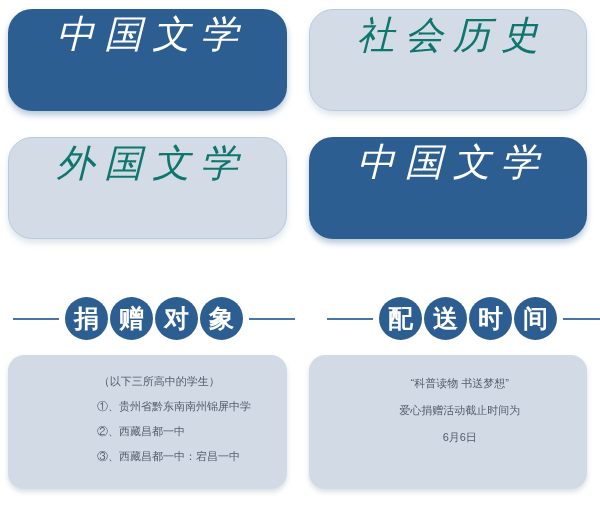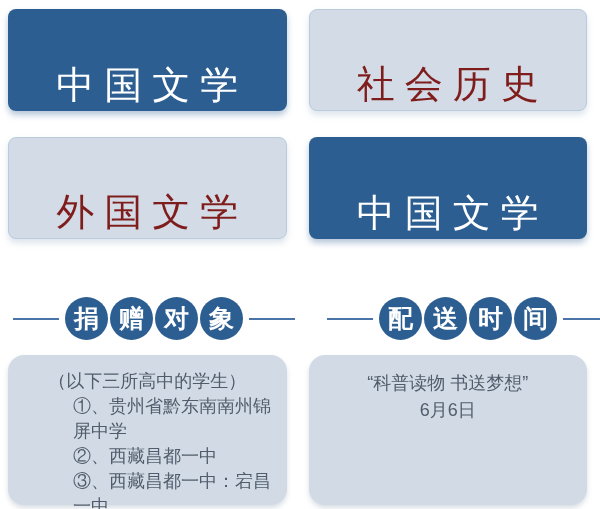--- a/index.html
+++ b/index.html
@@ -15,36 +15,37 @@
   }
   .two-col {
     display: grid;
     grid-template-columns: 1fr 1fr;
     column-gap: 22px;
   }
   
   .btn-grid { row-gap: 26px; }
   .btn {
     height: 102px;
-    border-radius: 8px;
-    display: flex; align-items: flex-end; justify-content: center;
+    border-radius: 24px;
+    display: flex; align-items: flex-start; justify-content: center;
     font-size: 38px;
     letter-spacing: 10px;
     text-indent: 10px;
     cursor: pointer;
     box-sizing: border-box;
+    font-style: italic;
   }
   .btn.dark {
     background: #2d5e92;
     color: #ffffff;
     box-shadow: 0 4px 6px rgba(45, 94, 146, 0.35);
   }
   .btn.light {
     background: #d3dce6;
-    color: #7f1d1d;
+    color: #0f766e;
     border: 1px solid #b9cbde;
     box-shadow: 0 4px 6px rgba(120, 150, 180, 0.25);
   }
   
   .header-row { margin-top: 58px; }
   .sec-header {
     display: flex; align-items: center; justify-content: center;
   }
   .hline {
     width: 46px; height: 2px;
@@ -59,25 +60,26 @@
     font-size: 25px; font-weight: bold;
     display: flex; align-items: center; justify-content: center;
     margin: 0 1px;
     flex: 0 0 auto;
   }
   
   .box-row { margin-top: 15px; }
   .infobox {
     background: #d2dbe5;
     border-radius: 16px;
-    height: 150px;
+    height: 134px;
     box-sizing: border-box;
     color: #505c6b;
-    font-size: 18px;
+    font-size: 11px;
     box-shadow: 0 3px 5px rgba(130, 150, 170, 0.3);
+    padding-left: 24px;
   }
   .infobox.list-style { padding-top: 14px; line-height: 25px; }
   .infobox.list-style .note { text-align: center; }
   .infobox.list-style .school { padding-left: 37px; margin-left: 28px; }
   .infobox.center-style { text-align: center; padding-top: 15px; line-height: 27px; }
 </style>
 </head>
 <body>
 
 <div class="page">
@@ -118,17 +120,18 @@
 
   <div class="two-col box-row">
     <div class="infobox list-style">
       <div class="note">（以下三所高中的学生）</div>
       <div class="school">①、贵州省黔东南南州锦屏中学</div>
       <div class="school">②、西藏昌都一中</div>
       <div class="school">③、西藏昌都一中：宕昌一中</div>
     </div>
     <div class="infobox center-style">
       <div>“科普读物 书送梦想”</div>
+      <div>爱心捐赠活动截止时间为</div>
       <div>6月6日</div>
     </div>
   </div>
 
 </div>
 
 </body></html>

